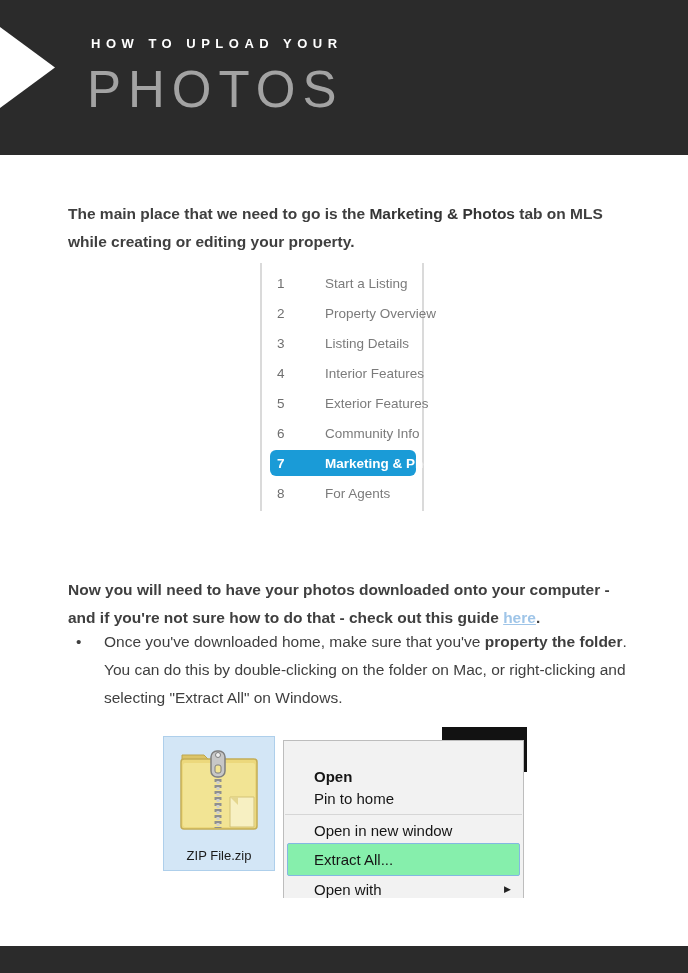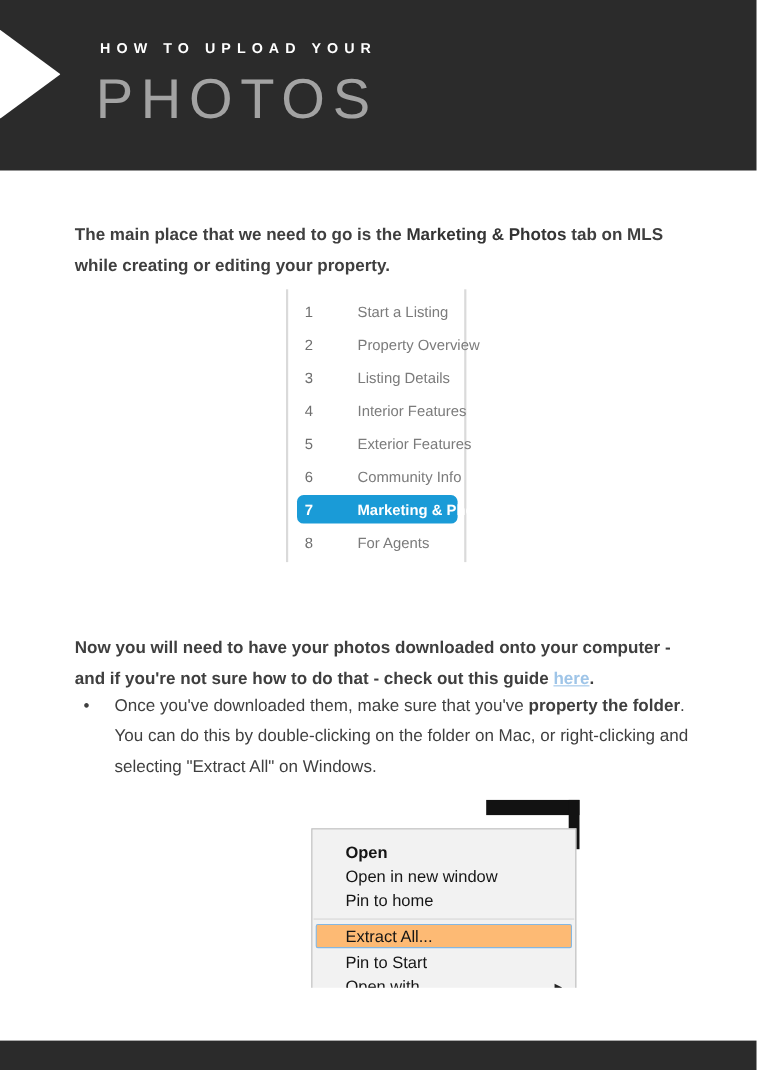--- a/index.html
+++ b/index.html
@@ -52,35 +52,35 @@
   .file-tile{
     position:absolute;left:3px;top:9px;width:112px;height:135px;
     background:#d3e6f6;border:1px solid #aecfeb;box-sizing:border-box;
   }
   .file-label{
     position:absolute;left:0;bottom:7px;width:100%;text-align:center;
     font-size:13px;color:#1a1a1a;
   }
   .folder-svg{position:absolute;left:12px;top:4px;}
   .context-menu{
-    position:absolute;left:123px;top:26px;width:241px;height:160px;
-    background:#f2f2f2;border:1px solid #bdbdbd;box-sizing:border-box;padding-top:10px;
+    position:absolute;left:123px;top:13px;width:241px;height:160px;
+    background:#f2f2f2;border:1px solid #bdbdbd;box-sizing:border-box;padding-top:24px;
   }
   .menu-item{
     display:flex;align-items:center;height:22px;padding-left:30px;
     font-size:15px;color:#151515;position:relative;
   }
   .menu-item.bold{font-weight:bold;}
   .menu-item.sep-after{margin-bottom:10px;}
   .menu-item.sep-after::after{
     content:"";position:absolute;left:1px;right:1px;bottom:-6px;height:1px;background:#d6d6d6;
   }
   .menu-item.highlight{
-    margin:2px 3px;background:#fdba74;border:1px solid #84b7e2;border-radius:2px;
-    height:22px;padding-left:26px;box-sizing:border-box;
+    margin:2px 3px;background:#86efac;border:1px solid #84b7e2;border-radius:2px;
+    height:33px;padding-left:26px;box-sizing:border-box;
   }
   .submenu-arrow{display:none;margin-left:auto;margin-right:12px;font-size:9px;color:#222222;}
   .menu-item.has-submenu .submenu-arrow{display:block;}
   
   .bottom-bar{position:absolute;left:0;top:946px;width:688px;height:27px;background:#2b2b2b;}
 </style>
 </head>
 <body>
 
 <div class="page">
@@ -125,47 +125,64 @@
       <div class="step">
         <span class="num">8</span>
         <span class="lbl">For Agents</span>
       </div>
   </div>
 
   <p class="para p2"><span>Now you will need to have your photos downloaded onto your computer - and if you're not sure how to do that - check out this guide </span><a class="guide-link">here</a><span>.</span></p>
 
   <div class="bullet-row">
     <div class="bullet-dot">•</div>
-    <div class="bullet-text"><span>Once you've downloaded them, make sure that you've </span><b>property the folder</b><span>. You can do this by double-clicking on the folder on Mac, or right-clicking and selecting "Extract All" on Windows.</span></div>
+    <div class="bullet-text"><span>Once you've downloaded home, make sure that you've </span><b>property the folder</b><span>. You can do this by double-clicking on the folder on Mac, or right-clicking and selecting "Extract All" on Windows.</span></div>
   </div>
 
   <div class="zip-shot">
     <div class="black-band"></div>
     <div class="black-strip"></div>
 
+    <div class="file-tile">
+      <svg class="folder-svg" width="88" height="100" viewBox="0 0 88 100">
+
+        <path d="M6 14 h22 l6 6 h-28 z" fill="#dcc468" stroke="#bda64e" stroke-width="1"></path>
+
+        <rect x="5" y="18" width="76" height="70" rx="3" fill="#ecd87c" stroke="#c4ad55" stroke-width="1.5"></rect>
+
+        <rect x="7" y="22" width="72" height="64" rx="2" fill="#f2e494"></rect>
+
+        <path d="M54 56 h24 v30 h-24 z" fill="#f7f0c2" stroke="#d3c276" stroke-width="1"></path>
+        <path d="M54 56 l8 8 v-8 z" fill="#e4d68e"></path>
+
+        <line x1="42" y1="20" x2="42" y2="87" stroke="#8f8f8f" stroke-width="7" stroke-dasharray="3 3"></line>
+        <line x1="42" y1="22" x2="42" y2="87" stroke="#cfcfcf" stroke-width="3" stroke-dasharray="3 3"></line>
+
+        <rect x="35" y="10" width="14" height="26" rx="6" fill="#c7c7c7" stroke="#7f7f7f" stroke-width="1.5"></rect>
+        <rect x="39" y="24" width="6" height="8" rx="2" fill="#f2e494" stroke="#7f7f7f" stroke-width="1"></rect>
+        <circle cx="42" cy="14" r="2.5" fill="#efefef" stroke="#7f7f7f" stroke-width="1"></circle>
+      </svg>
+      <div class="file-label">ZIP File.zip</div>
+    </div>
 
     <div class="context-menu">
       <div class="menu-item bold">
           <span class="mi-label">Open</span>
 
         </div>
+        <div class="menu-item sep-after">
+          <span class="mi-label">Pin to home</span>
+
+        </div>
         <div class="menu-item">
           <span class="mi-label">Open in new window</span>
 
         </div>
-        <div class="menu-item sep-after">
-          <span class="mi-label">Pin to home</span>
-
-        </div>
         <div class="menu-item highlight">
           <span class="mi-label">Extract All...</span>
-
-        </div>
-        <div class="menu-item">
-          <span class="mi-label">Pin to Start</span>
 
         </div>
         <div class="menu-item sep-after has-submenu">
           <span class="mi-label">Open with</span>
           <span class="submenu-arrow">▶</span>
         </div>
     </div>
   </div>
 
   <div class="bottom-bar"></div>

